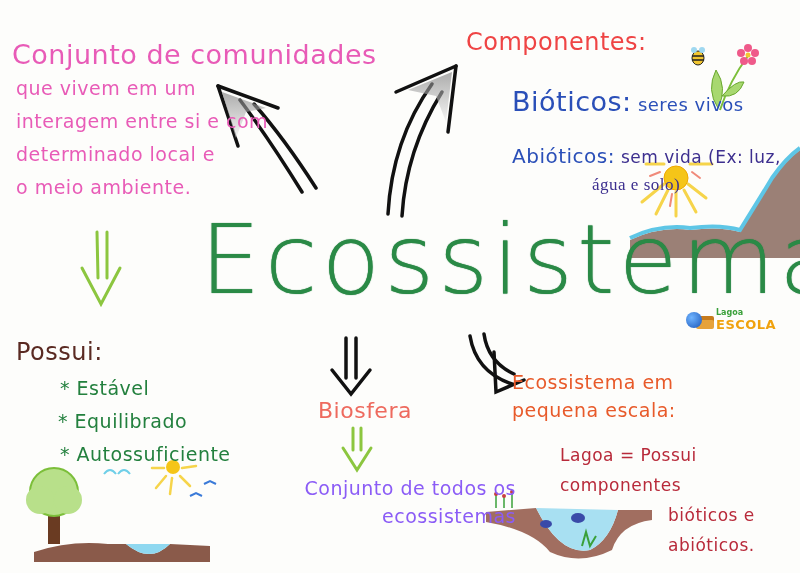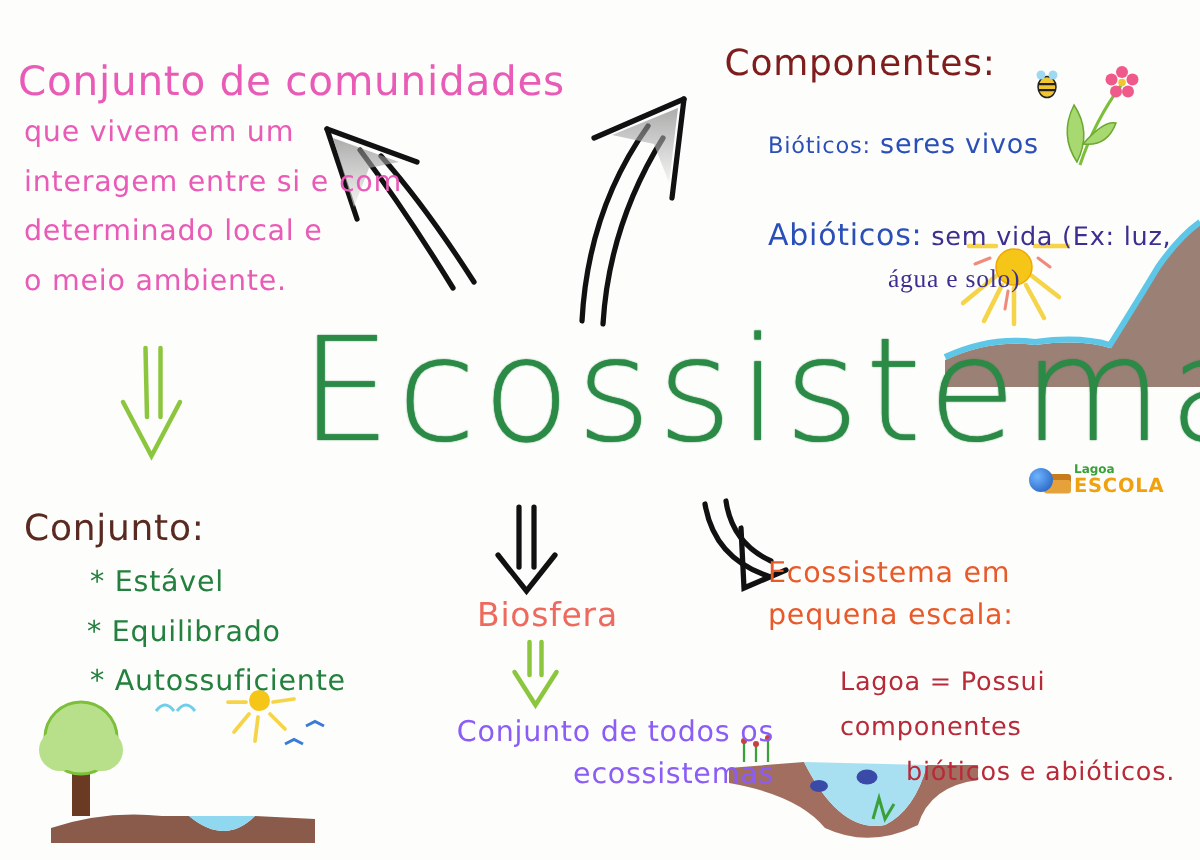--- a/index.html
+++ b/index.html
@@ -11,23 +11,23 @@
   .abs { position: absolute; }
   .hand { font-family: "DejaVu Sans", sans-serif; letter-spacing: 0.5px; }
   svg { position: absolute; left: 0; top: 0; }
 
   
   #def { left: 12px; top: 38px; color: #e85bb7; }
   #def .l1 { font-size: 27px; display:block; line-height: 34px; }
   #def .ln { font-size: 19px; display:block; line-height: 33px; margin-left: 4px; }
 
   
-  #comp-title { left: 466px; top: 28px; font-size: 24px; color: #7f1d1d; margin-left: 17px; }
+  #comp-title { left: 466px; top: 28px; font-size: 24px; color: #ef4444; }
   #bio { left: 512px; top: 86px; font-size: 18px; color: #2a4fb8; }
-  #bio .k { font-size: 15px; }
+  #bio .k { font-size: 27px; }
   #abio { left: 512px; top: 142px; font-size: 17px; color: #3d2f8f; line-height: 28px; }
   #abio .k { font-size: 20px; color:#2a4fb8; }
   #abio .l2 { display:block; margin-left: 80px; font-family: Liberation Serif, serif; }
 
   
   #title {
     left: 200px; top: 200px; font-size: 96px; color: #2a8a46;
     font-family: "DejaVu Sans", sans-serif; font-weight: 200;
     letter-spacing: 4px; line-height: 120px;
     text-shadow: 0 0 1px #1e7a3a;
@@ -39,21 +39,21 @@
   #sys-list .it { display:block; }
   #sys-list .it:nth-child(2) { margin-left: -2px; }
 
   
   #bios { left: 318px; top: 398px; font-size: 22px; color: #ee6a5e; }
   #bios-def { left: 276px; top: 474px; font-size: 19px; color: #8b5cf6; line-height: 28px; text-align: right; width: 240px; }
 
   
   #small { left: 512px; top: 368px; color: #e85a2a; font-size: 19px; line-height: 28px; }
   #lagoa { left: 560px; top: 440px; color: #b82a3a; font-size: 17px; line-height: 30px; }
-  #lagoa .l2 { display:block; margin-left: 44px; }
+  #lagoa .l2 { display:block; margin-left: 108px; }
 
   
   #logo { left: 686px; top: 308px; width: 100px; height: 26px; }
   #logo .globe { position:absolute; left:0; top:4px; width:16px; height:16px; border-radius:50%; background: radial-gradient(circle at 35% 35%, #6fb4ff, #1a55b8); }
   #logo .book { position:absolute; left:10px; top:12px; width:18px; height:9px; background:#e6a23a; border-radius:2px; box-shadow: 0 -4px 0 #c77b1c; }
   #logo .brasil { position:absolute; left:30px; top:0; font-size:8px; font-weight:bold; color:#3aa03a; }
   #logo .escola { position:absolute; left:30px; top:9px; font-size:13px; font-weight:bold; color:#f0a20e; letter-spacing:0.5px; }
 </style>
 </head>
 <body>
@@ -219,21 +219,21 @@
   <span class="l2">água e solo)</span>
 </div>
 
 <div id="logo" class="abs">
   <div class="book"></div>
   <div class="globe"></div>
   <span class="brasil">Lagoa</span>
   <span class="escola">ESCOLA</span>
 </div>
 
-<div id="sys-title" class="abs hand">Conjunto:</div>
+<div id="sys-title" class="abs hand">Possui:</div>
 <div id="sys-list" class="abs hand">
   <span class="it">* Estável</span>
   <span class="it">* Equilibrado</span>
   <span class="it">* Autossuficiente</span>
 </div>
 
 <div id="bios" class="abs hand">Biosfera</div>
 <div id="bios-def" class="abs hand">
   <div>Conjunto de todos os</div>
   <div>ecossistemas</div>

